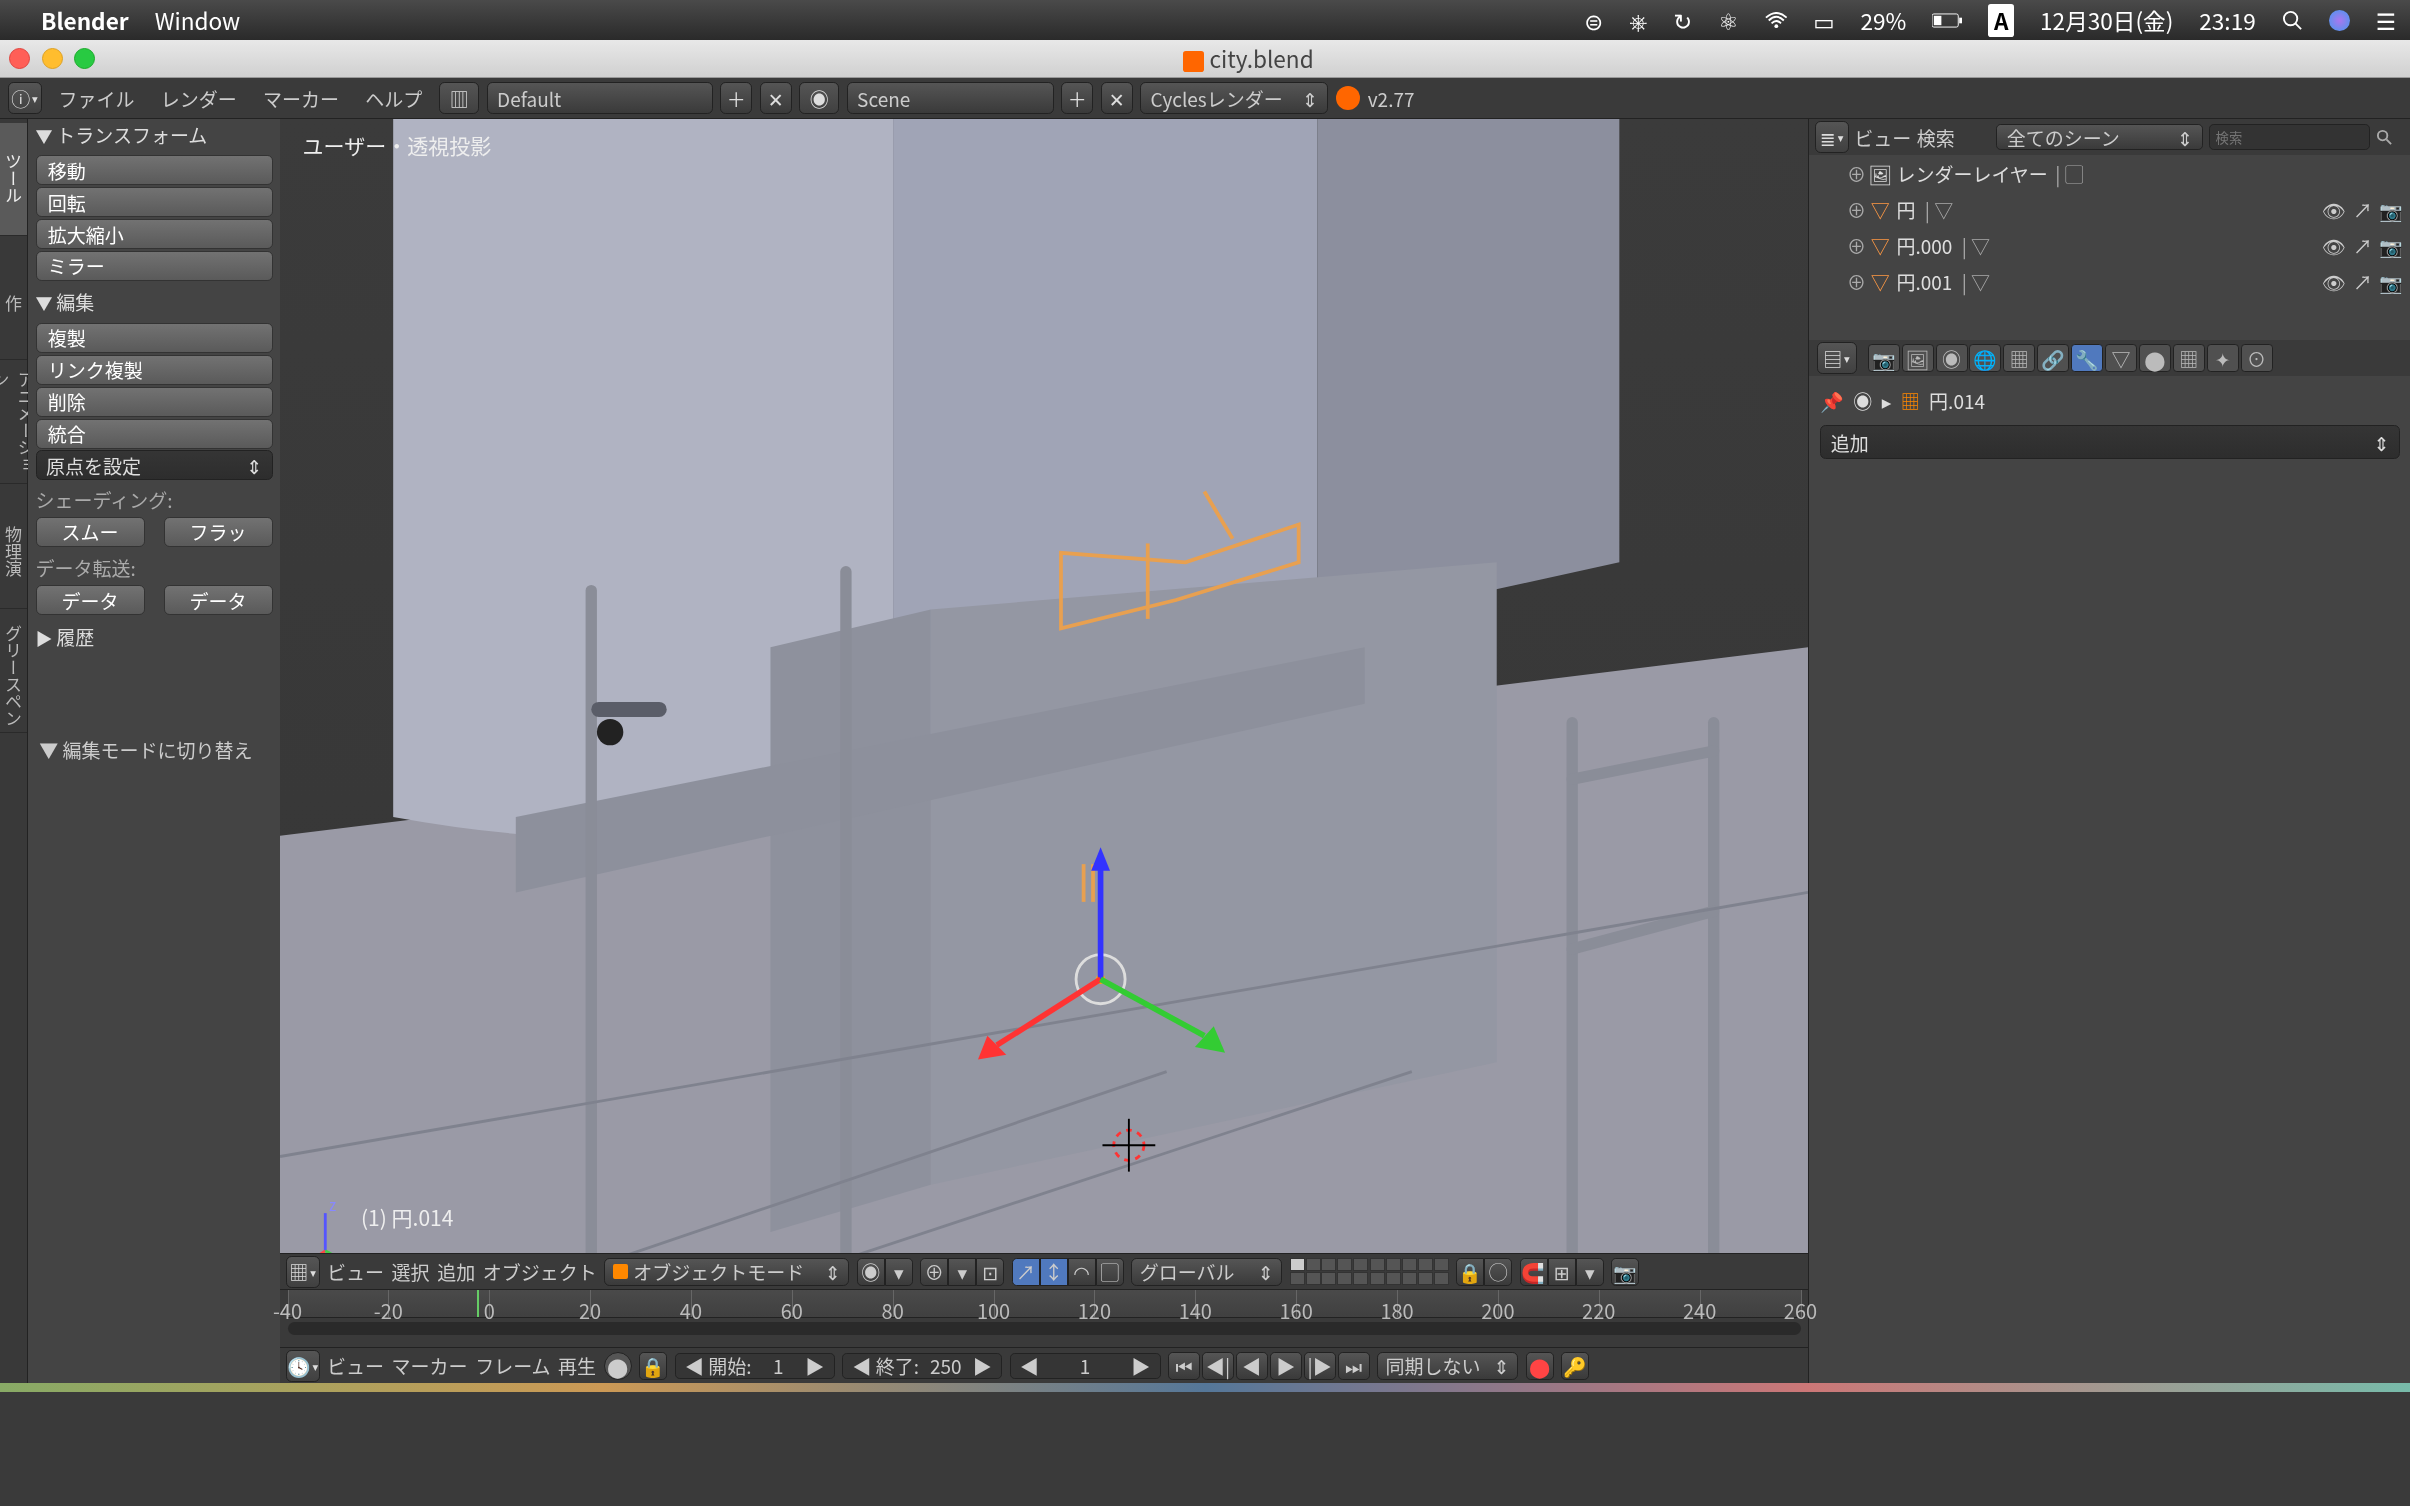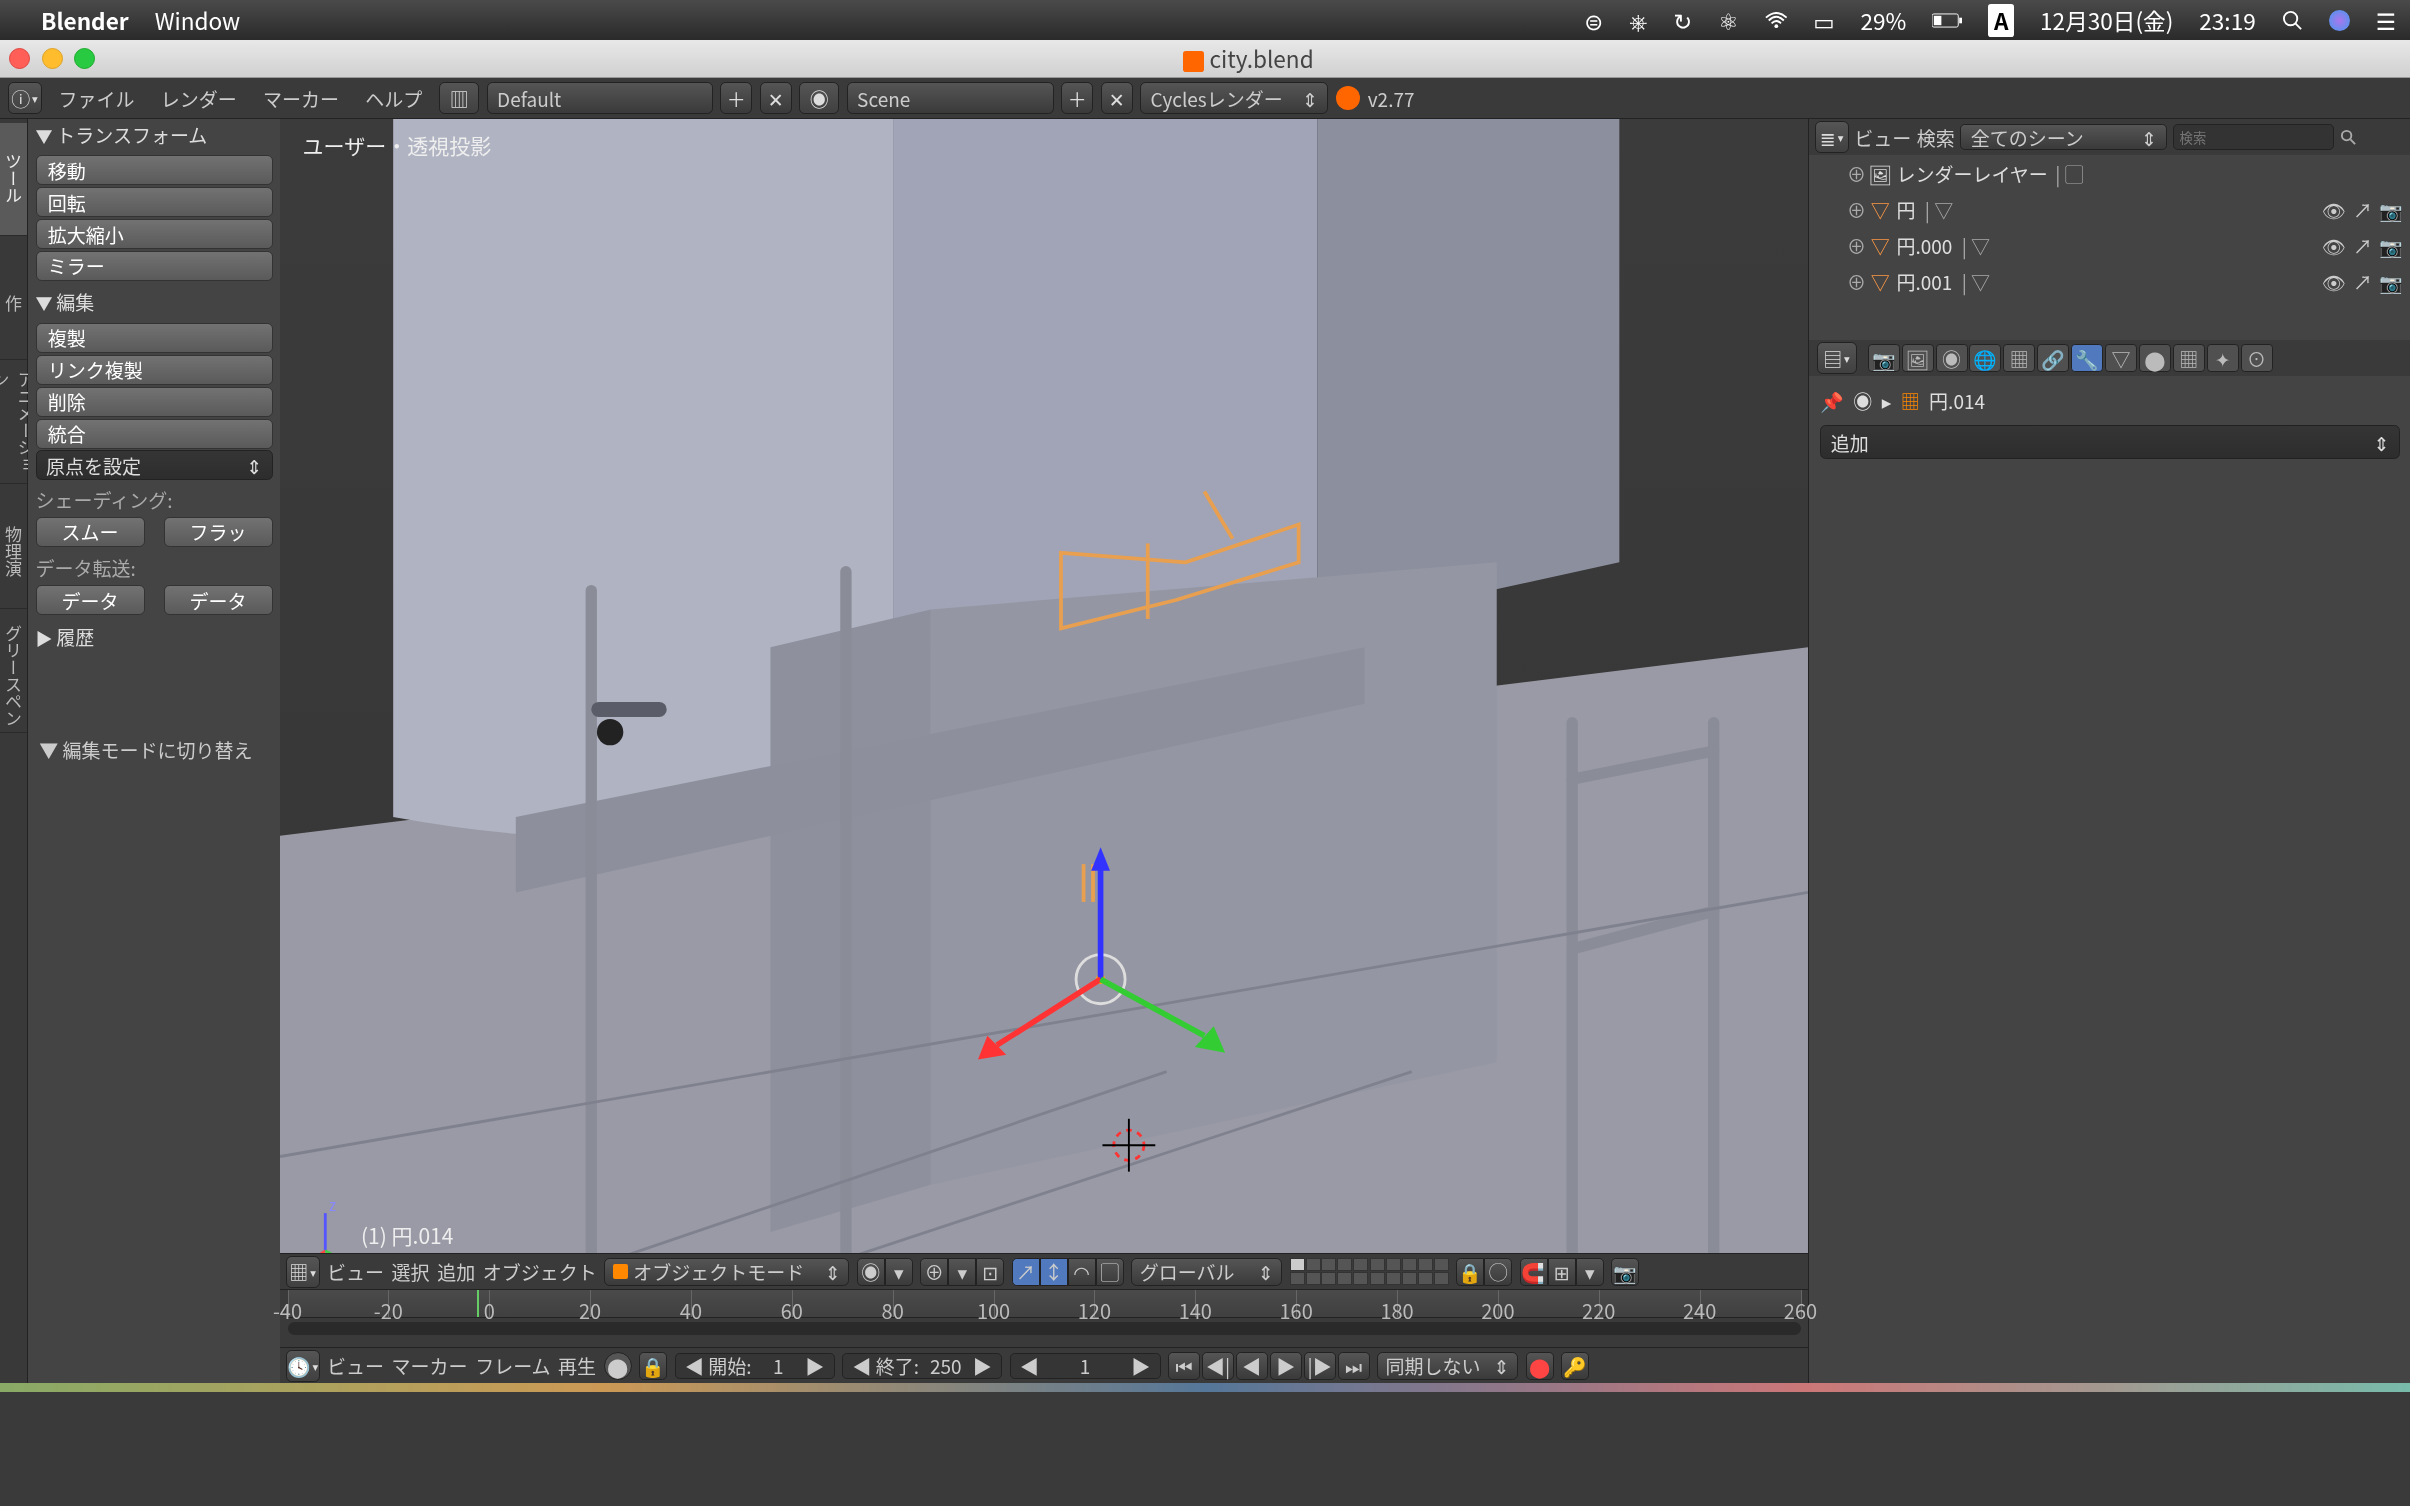--- a/index.html
+++ b/index.html
@@ -83,21 +83,21 @@
 
 .timeline-header { height: 36px; background: #3a3a3a; border-top: 0.9px solid #222; display: flex; align-items: center; padding: 0 5.6px; gap: 7.5px; color: #ccc; font-size: 19px; }
 .num-field { height: 26px; background: #353535; border: 0.9px solid #222; border-radius: 4.7px; padding: 0 9.4px; display: flex; align-items: center; justify-content: space-between; min-width: 160px; color: #ccc; }
 .playback { display: flex; gap: 1.9px; }
 .playback .vh-btn-sm { width: 32px; }
 
 
 .right-panels { width: 603px; background: #393939; border-left: 0.9px solid #222; display: flex; flex-direction: column; }
 .outliner-header { height: 36px; background: #3a3a3a; display: flex; align-items: center; padding: 0 5.6px; gap: 5.6px; font-size: 19px; color: #ccc; }
 .outliner-search { flex: 0 0 56px; height: 26px; background: #333; border: 0.9px solid #222; border-radius: 4.7px; padding: 0 5.6px; color: #aaa; }
-.outliner-dropdown { height: 26px; background: linear-gradient(#555,#3a3a3a); border: 0.9px solid #222; border-radius: 4.7px; padding: 0 9.4px; display: flex; align-items: center; justify-content: space-between; min-width: 207px; }
+.outliner-dropdown { height: 26px; background: linear-gradient(#555,#3a3a3a); border: 0.9px solid #222; border-radius: 4.7px; padding: 0 9.4px; display: flex; align-items: center; justify-content: space-between; min-width: 207px; margin-left: 36px; }
 
 .outliner { height: 185px; background: #444; overflow: hidden; color: #ddd; font-size: 19px; }
 .outliner-row { display: flex; align-items: center; height: 36px; padding: 0 7.5px; }
 .outliner-row .toggles { margin-left: auto; display: flex; gap: 7.5px; color: #ccc; }
 .tree-icon { width: 21px; height: 21px; margin-right: 5.6px; display: inline-flex; align-items: center; justify-content: center; }
 .mesh-tri { color: #ff9944; }
 .world-ball { width: 15px; height: 15px; border-radius: 50%; background: radial-gradient(circle at 35% 35%, #cef, #369); display: inline-block; }
 
 
 .properties { flex: 1; background: #444; display: flex; flex-direction: column; }
@@ -303,21 +303,21 @@
 
         <g transform="translate(48,1200)">
           <line x1="0" y1="0" x2="0" y2="-40" stroke="#55f" stroke-width="3"></line>
           <line x1="0" y1="0" x2="-32" y2="22" stroke="#f44" stroke-width="3"></line>
           <line x1="0" y1="0" x2="34" y2="18" stroke="#4c4" stroke-width="3"></line>
           <text x="4" y="-42" fill="#88f" font-size="16">z</text>
           <text x="38" y="26" fill="#6d6" font-size="16">y</text>
         </g>
       </svg>
       <div class="viewport-label">ユーザー・透視投影</div>
-      <div class="viewport-bottom-label" style="left:81px; bottom:3px">(1) 円.014</div>
+      <div class="viewport-bottom-label" style="left:81px; bottom:21px">(1) 円.014</div>
     </div>
 
     <div class="view-header">
       <div class="info-icon-btn">▦<span style="font-size:11.3px;margin-left:1.9px">▾</span></div>
       <span>ビュー</span>
       <span>選択</span>
       <span>追加</span>
       <span>オブジェクト</span>
       <div class="vh-btn" style="min-width:245px;justify-content:space-between">
         <span style="display:flex;align-items:center;gap:5.6px">

